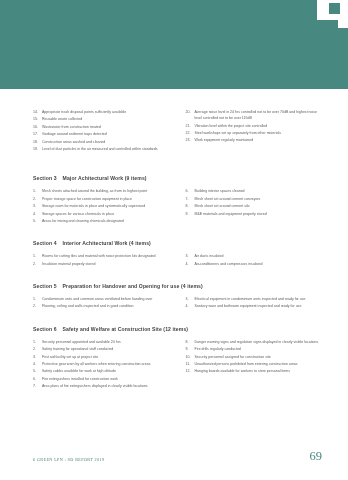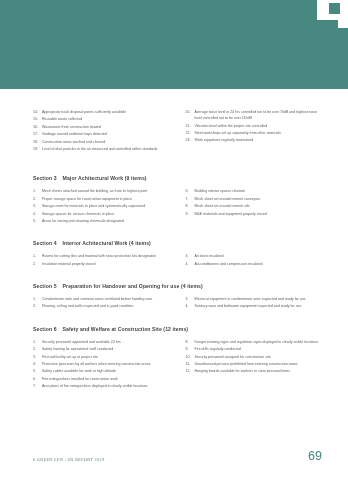--- a/index.html
+++ b/index.html
@@ -121,21 +121,21 @@
   }
   .footer-text {
     font-size: 4.2px;
     letter-spacing: 0.09em;
     color: #4d7f7a;
     font-family: "Liberation Serif", serif;
   }
   .page-number {
     font-size: 12.5px;
     color: #478881;
-    font-family: Liberation Sans, sans-serif;
+    font-family: Liberation Serif, serif;
     line-height: 1;
   }
 </style>
 </head>
 <body>
 
 <div class="header-banner">
   <div class="notch-white"></div>
   <div class="notch-square"></div>
   <div class="notch-step"></div>

